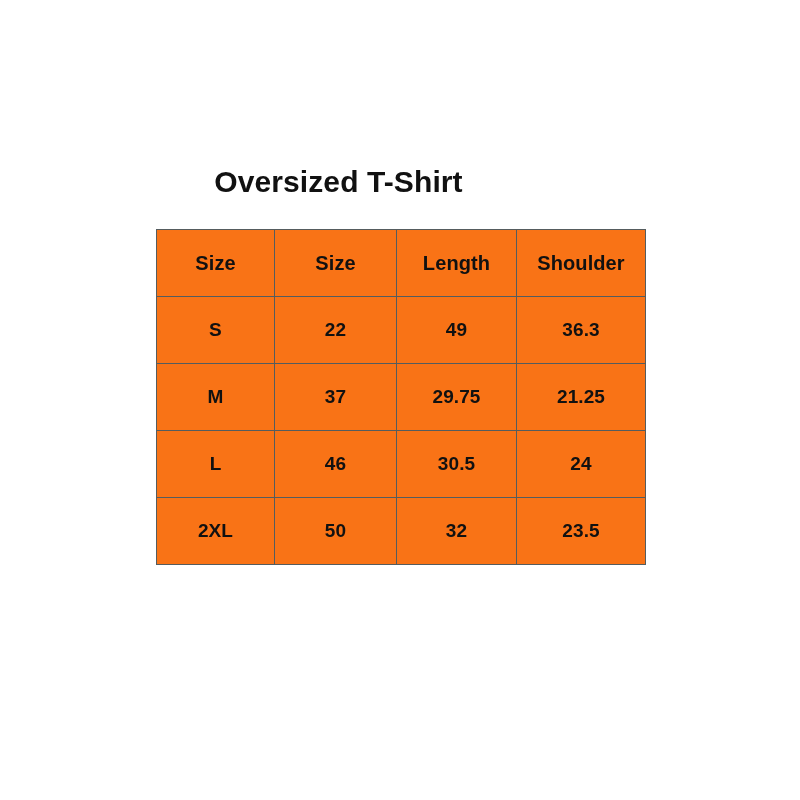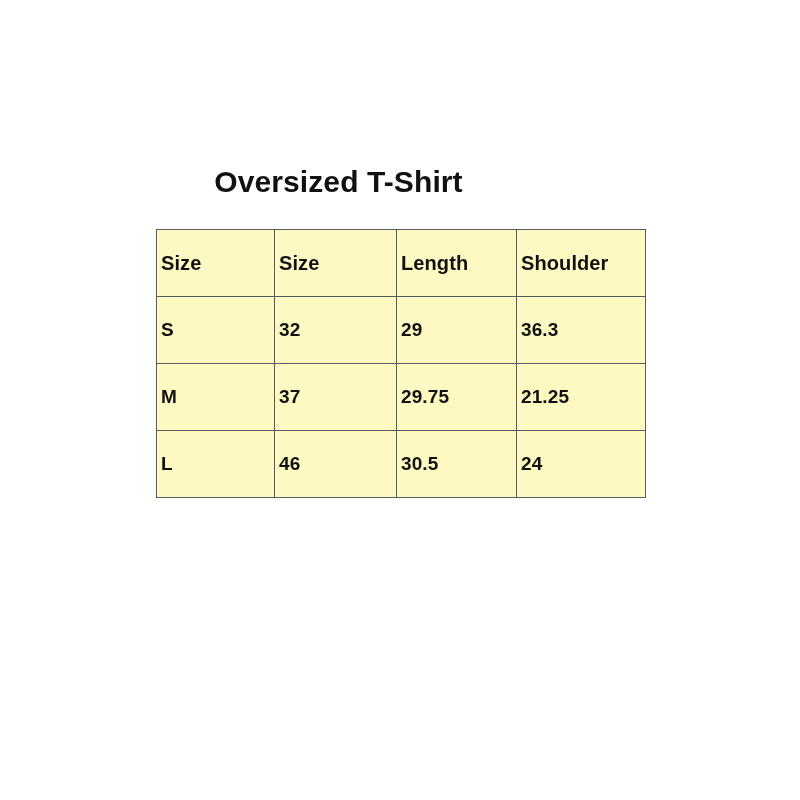--- a/index.html
+++ b/index.html
@@ -54,25 +54,25 @@
   table.size-table col.c-size     { width: 118px; }
   table.size-table col.c-chest    { width: 122px; }
   table.size-table col.c-length   { width: 120px; }
   table.size-table col.c-shoulder { width: 129px; }
 
   table.size-table th,
   table.size-table td {
     border: 1px solid #555c5e;
     height: 66px;
     padding: 0 4px;
-    text-align: left;
+    text-align: center;
     vertical-align: middle;
     color: #111111;
     font-weight: bold;
-    background: #fef9c3;
+    background: #f97316;
   }
 
   table.size-table th {
     font-size: 20px;
     letter-spacing: 0.1px;
   }
 
   table.size-table td {
     font-size: 19px;
     letter-spacing: 0.1px;
@@ -102,33 +102,39 @@
         <tr>
           <th>Size</th>
           <th>Size</th>
           <th>Length</th>
           <th>Shoulder</th>
         </tr>
       </thead>
       <tbody>
         <tr>
           <td>S</td>
-          <td>32</td>
-          <td>29</td>
+          <td>22</td>
+          <td>49</td>
           <td>36.3</td>
         </tr>
         <tr>
           <td>M</td>
           <td>37</td>
           <td>29.75</td>
           <td>21.25</td>
         </tr>
         <tr>
           <td>L</td>
           <td>46</td>
           <td>30.5</td>
           <td>24</td>
         </tr>
+        <tr>
+          <td>2XL</td>
+          <td>50</td>
+          <td>32</td>
+          <td>23.5</td>
+        </tr>
       </tbody>
     </table>
   </div>
 
 </div>
 
 </body></html>

